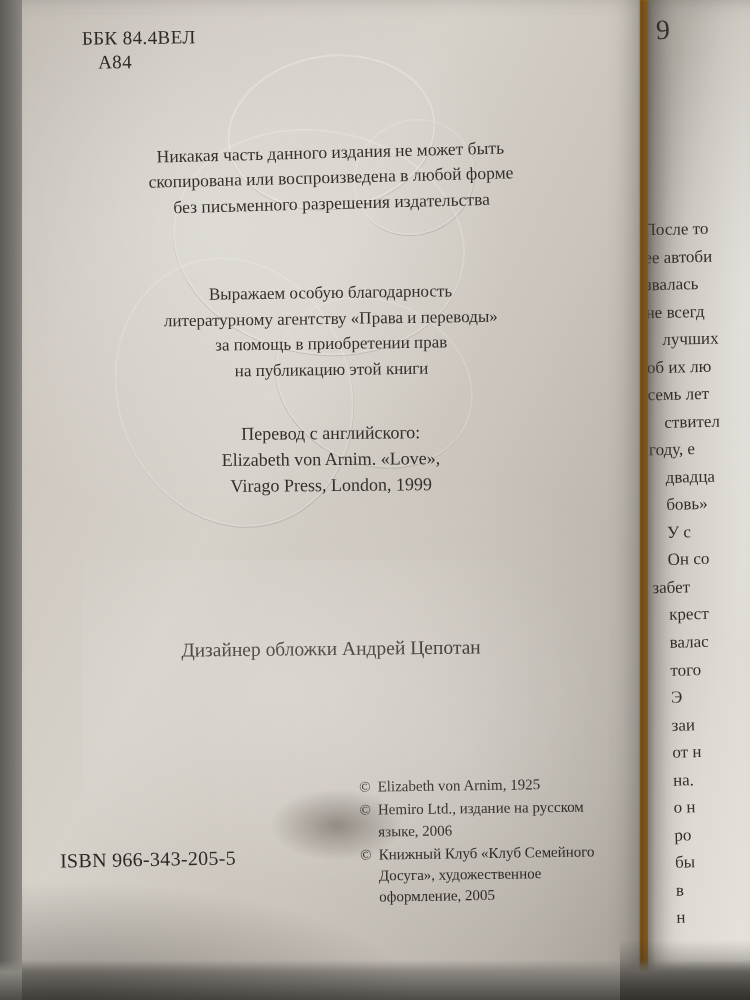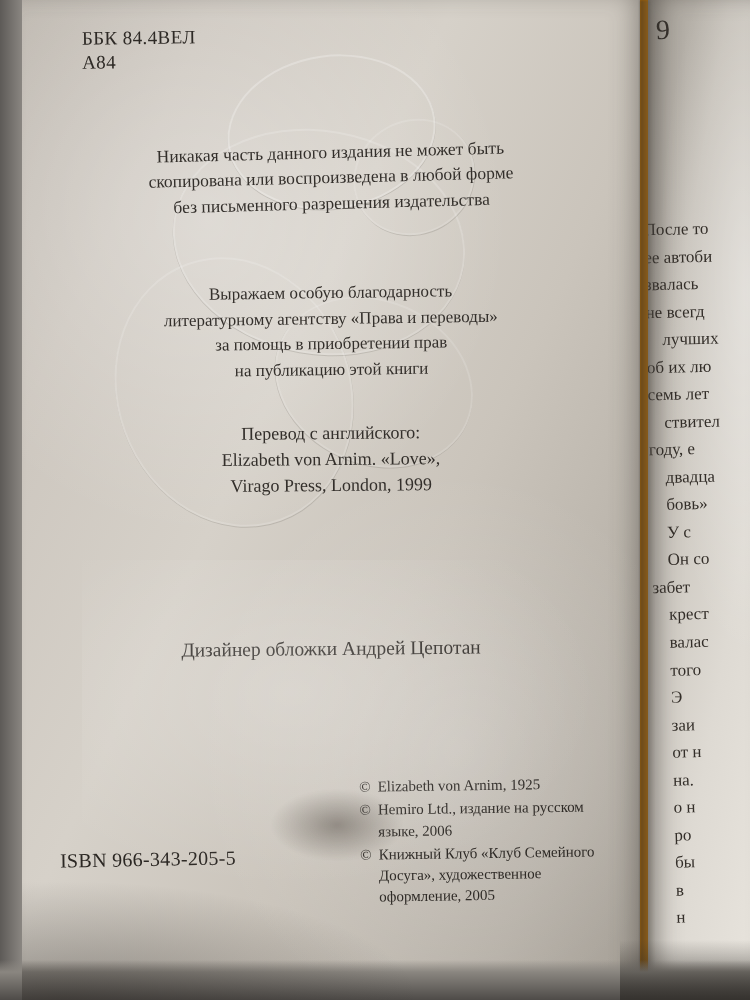--- a/index.html
+++ b/index.html
@@ -81,21 +81,21 @@
   
   .bbk {
     position: absolute;
     left: 60px; top: 26px;
     color: #2e2a26;
     font-size: 19px;
     line-height: 1.25;
     letter-spacing: 0.4px;
     transform: rotate(-0.7deg);
   }
-  .bbk div:last-child { }
+  .bbk div:last-child { margin-left: 16px; }
 
   .center-block {
     position: absolute;
     left: 0; width: 618px;
     text-align: center;
     color: #332f2b;
   }
   .rights {
     top: 140px;
     font-size: 17.5px;

